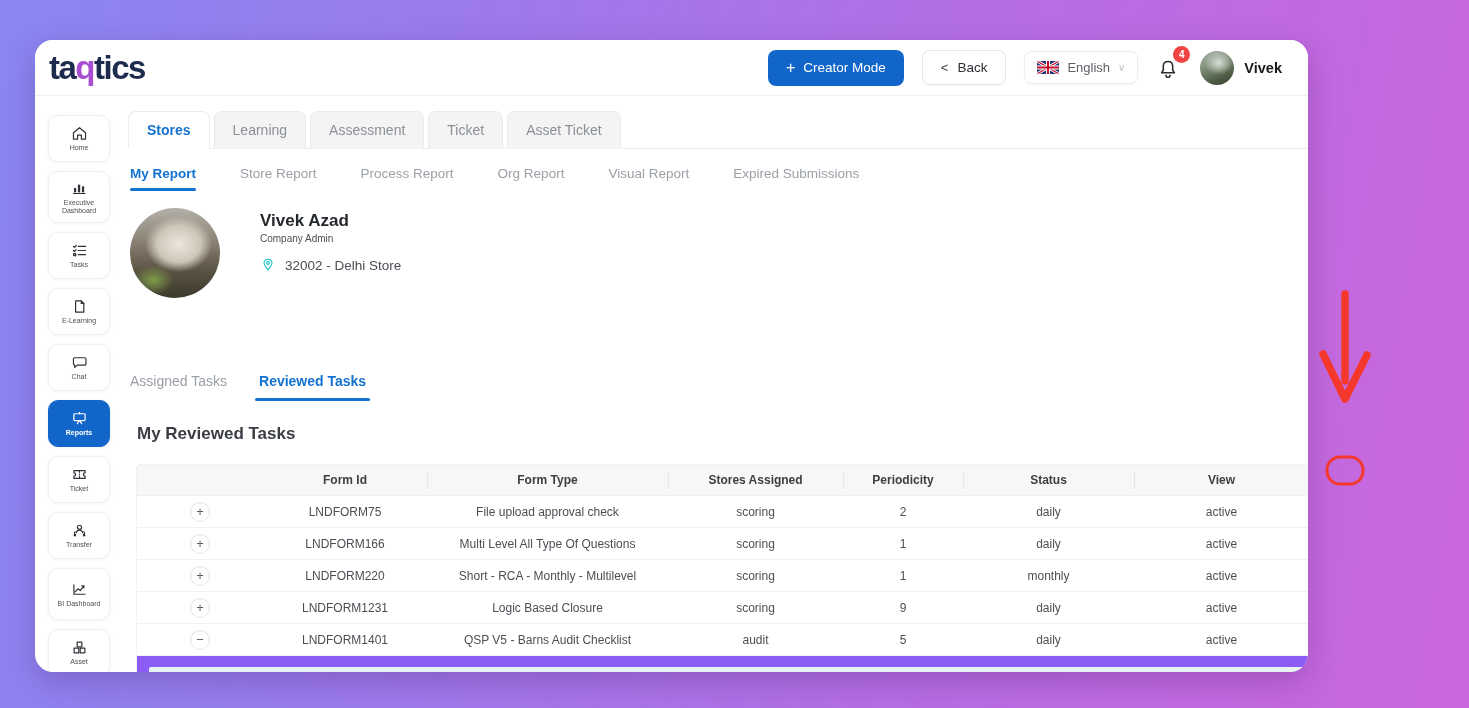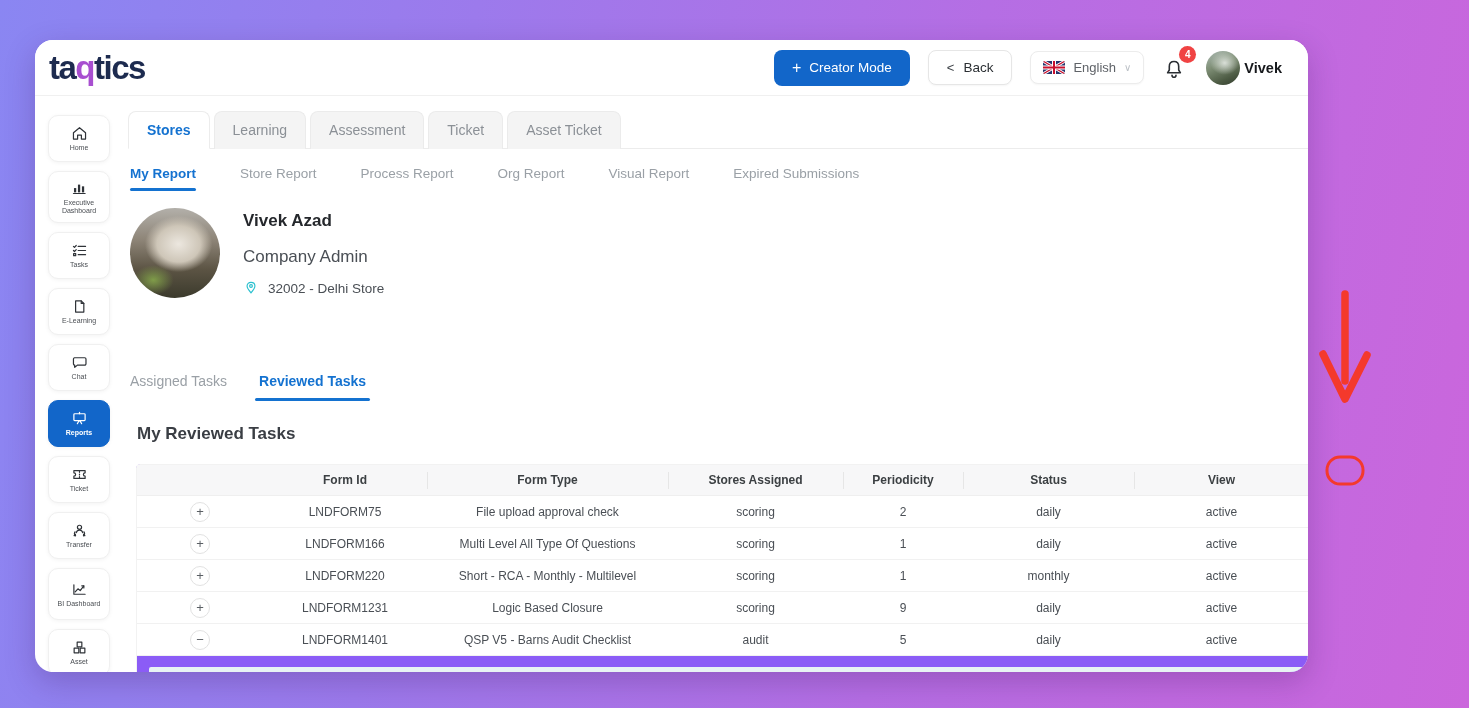--- a/index.html
+++ b/index.html
@@ -45,21 +45,21 @@
   }
   .lang-select .lang-label { font-size:13px; color:#5f6368; }
   .lang-select .chev-down { font-size:10px; color:#bcc1c6; }
   .flag { width:22px; height:13px; border-radius:2px; overflow:hidden; display:block; }
   .bell-wrap { position:relative; width:26px; height:30px; cursor:pointer; }
   .badge {
     position:absolute; top:-7px; right:-8px; min-width:17px; height:17px; border-radius:9px;
     background:#f04343; color:#fff; font-size:10px; font-weight:bold;
     display:flex; align-items:center; justify-content:center; padding:0 4px;
   }
-  .user-chip { display:flex; align-items:center; gap:4px; cursor:pointer; }
+  .user-chip { display:flex; align-items:center; gap:10px; cursor:pointer; }
   .avatar-sm {
     width:34px; height:34px; border-radius:50%;
     background:
       radial-gradient(60% 50% at 55% 35%, #d9dfd8 0%, rgba(217,223,216,0) 70%),
       linear-gradient(155deg,#aebcb5 0%,#7d8d74 40%,#4c5a43 75%,#323c2d 100%);
   }
   .user-chip .user-name { font-size:14.5px; font-weight:bold; color:#17191c; }
   
   .sidebar {
     position:absolute; left:13px; top:75px; width:62px;
@@ -81,31 +81,31 @@
   .tabs-row { position:absolute; left:0; top:15px; width:100%; display:flex; border-bottom:1px solid #ececec; }
   .tab {
     font-size:14px; color:#8b9096; background:#f4f4f4; border:1px solid #ebebeb; border-bottom:none;
     border-radius:8px 8px 0 0; padding:10px 18px; margin-right:4px; cursor:pointer; margin-bottom:-1px;
   }
   .tab.active { background:#fff; color:#1472d0; font-weight:bold; border-color:#ececec; border-bottom:1px solid #fff; }
   .report-tabs { position:absolute; left:2px; top:70px; display:flex; gap:44px; }
   .rtab { font-size:13.5px; color:#9aa0a6; cursor:pointer; padding-bottom:10px; position:relative; }
   .rtab.active { color:#1472d0; font-weight:bold; }
   .rtab.active::after { content:""; position:absolute; left:0; right:0; bottom:0; height:3px; border-radius:2px; background:#1472d0; }
-  .profile { position:absolute; left:2px; top:112px; display:flex; gap:23px; }
+  .profile { position:absolute; left:2px; top:112px; display:flex; gap:40px; }
   .avatar-lg {
     width:90px; height:90px; border-radius:50%;
     background:
       radial-gradient(30% 22% at 26% 80%, #7f9c49 0%, rgba(127,156,73,0) 75%),
       radial-gradient(48% 40% at 54% 40%, #ece7df 0%, #cec6b8 50%, rgba(206,198,184,0) 78%),
       linear-gradient(180deg,#b3b0aa 0%,#8e8578 35%,#5c5444 68%,#3b3a2c 100%);
   }
   .profile-info { padding-top:3px; }
   .profile-name { font-size:17px; font-weight:bold; color:#25282c; }
-  .profile-role { font-size:17px; color:#4a4f55; margin-top:16px; }
+  .profile-role { font-size:10px; color:#4a4f55; margin-top:2px; }
   .profile-store { display:flex; align-items:center; gap:9px; margin-top:13px; font-size:13.5px; color:#4a4f55; }
   .pin-icon svg { width:16px; height:16px; stroke:#2ac0cf; fill:none; stroke-width:1.6; display:block; }
   .task-tabs { position:absolute; left:2px; top:277px; display:flex; gap:32px; }
   .ttab { font-size:14px; color:#9aa0a6; cursor:pointer; padding-bottom:12px; position:relative; }
   .ttab.active { color:#1472d0; font-weight:bold; }
   .ttab.active::after { content:""; position:absolute; left:-4px; right:-4px; bottom:0; height:3px; border-radius:2px; background:#1472d0; }
   .section-title { position:absolute; left:9px; top:328px; font-size:17px; font-weight:bold; color:#3a3e44; }
   
   .panel { position:absolute; left:8px; top:368px; width:1272px; height:236px; border:1px solid #f2f2f2; border-radius:4px; background:#8b5cf6; }
   .tgrid { display:grid; grid-template-columns:126px 164px 241px 175px 120px 171px 175px 80px; align-items:center; }

